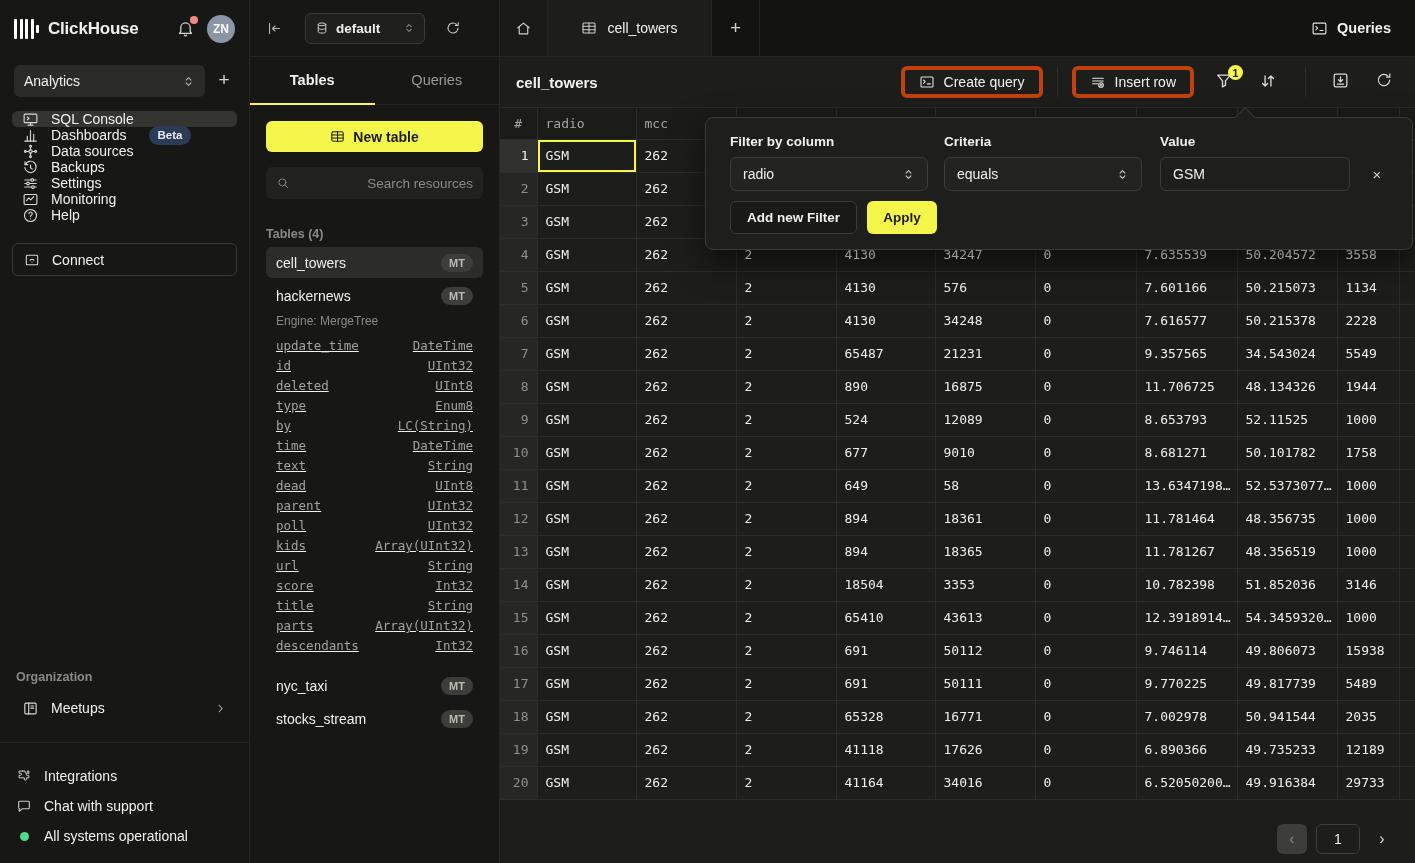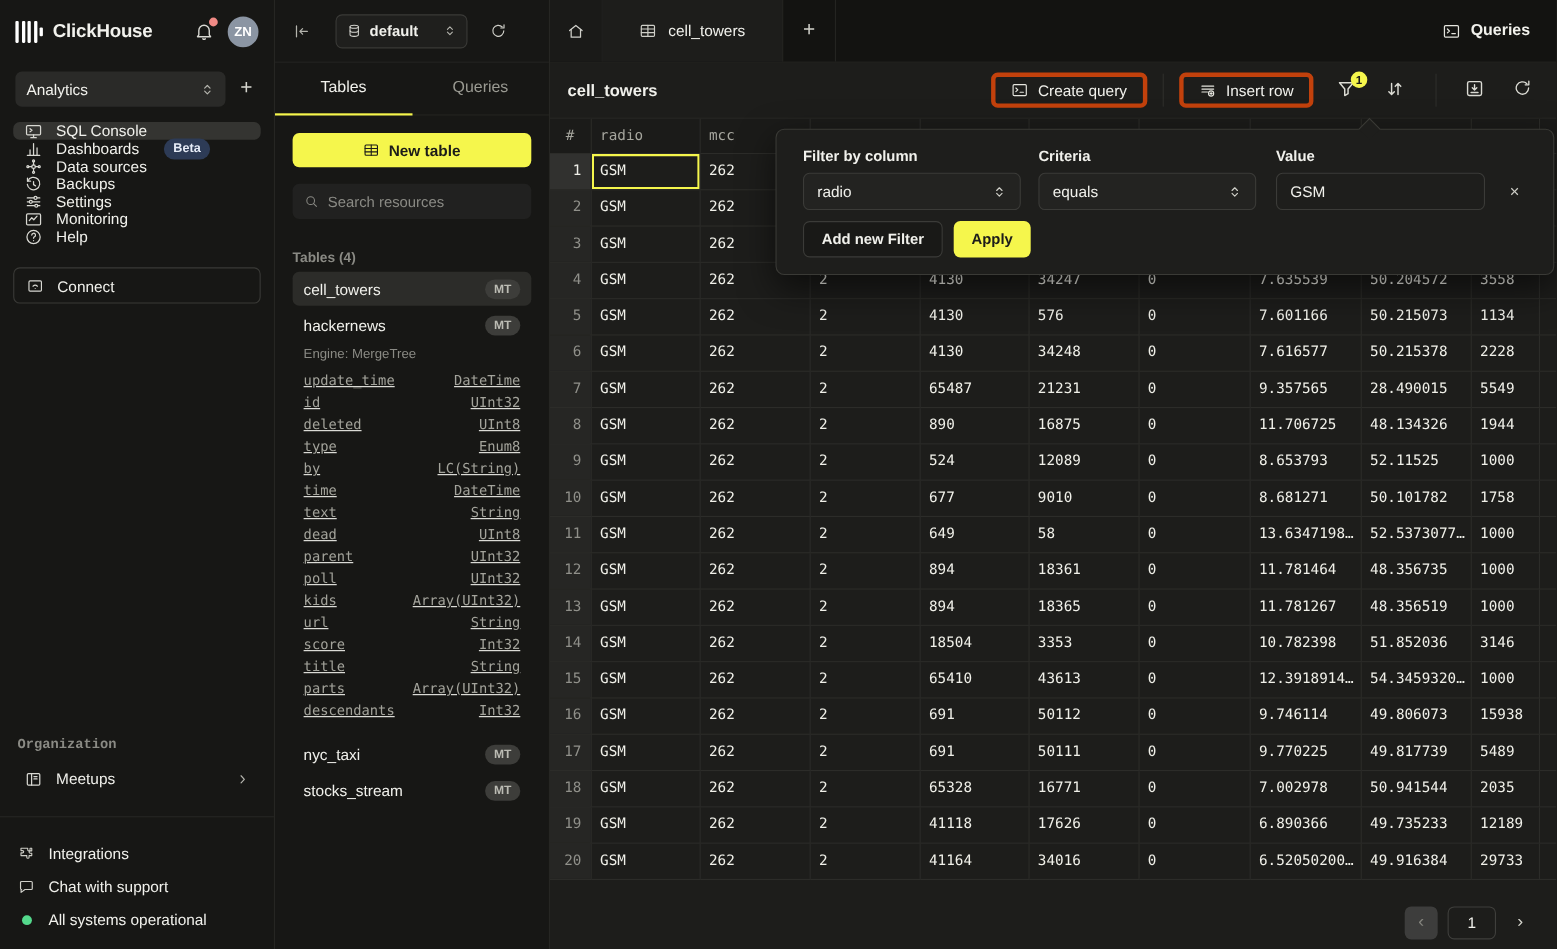--- a/index.html
+++ b/index.html
@@ -39,21 +39,21 @@
   .nav-item .ic { width:17px; height:17px; color:#d8d8d2; }
   .nav-item.active { background:#343431; }
   .badge-beta { height:19px; padding:0 9px; border-radius:10px; font-size:11.5px; font-weight:700;
     display:flex; align-items:center; margin-left:10px; }
 
   .connect-btn { margin:20px 12px 0; height:33px; border:1px solid #3a3a37; border-radius:6px;
     display:flex; align-items:center; gap:12px; padding:0 11px; font-size:14px; cursor:pointer; }
   .connect-btn .ic { width:16px; height:16px; color:#d8d8d2; }
 
   .sb-bottom { margin-top:auto; flex:0 0 auto; padding-bottom:12px; }
-  .org-label { padding:0 16px; font-size:12.5px; color:#8a8a84; font-weight:600; margin-bottom:8px;font-family:Liberation Mono, monospace; }
+  .org-label { padding:0 16px; font-size:12.5px; color:#8a8a84; font-weight:600; margin-bottom:8px; }
   .meetups-row { height:32px; margin:0 12px; display:flex; align-items:center; gap:12px; padding:0 10px;
     font-size:14px; border-radius:6px; cursor:pointer; }
   .meetups-row .ic { width:17px; height:17px; color:#d8d8d2; }
   .meetups-row .chev { width:13px; height:13px; margin-left:auto; color:#b5b5ae; }
   .sb-divider { border-top:1px solid #262623; margin-top:18px; }
   #sidebar-footer { padding:18px 16px 0; }
   .foot-item { height:30px; display:flex; align-items:center; gap:12px; font-size:14px; cursor:pointer; }
   .foot-item .ic { width:16px; height:16px; color:#cfcfc8; }
   .status-dot { width:9px; height:9px; border-radius:50%; margin:0 3.5px; }
 
@@ -66,31 +66,31 @@
   .db-select { margin-left:22px; width:120px; height:31px; border:1px solid #3a3a37; background:#1f1f1d;
     border-radius:6px; display:flex; align-items:center; gap:7px; padding:0 9px; font-size:13.5px;
     font-weight:600; cursor:pointer; }
   .db-select .db-ic { width:14px; height:14px; color:#d8d8d2; }
   .db-select .ud { width:12px; height:12px; color:#b5b5ae; margin-left:auto; }
   .ex-topbar .refresh { width:16px; height:16px; color:#cfcfc8; margin-left:20px; cursor:pointer; }
 
   .ex-tabs { height:48px; display:flex; border-bottom:1px solid #242421; flex:0 0 auto; }
   .ex-tab { flex:1; display:flex; align-items:center; justify-content:center; font-size:14.5px;
     color:#9a9a92; cursor:pointer; border-bottom:2px solid transparent; margin-bottom:-1px; }
-  .ex-tab.active { color:#f1f1ec; font-weight:400; }
+  .ex-tab.active { color:#f1f1ec; font-weight:700; }
   .ex-body { padding:16px; overflow:hidden; }
   .new-table-btn { width:100%; height:31px; border:none; border-radius:6px; display:flex;
     align-items:center; justify-content:center; gap:8px; font-size:14px; font-weight:600;
     font-family:inherit; cursor:pointer; }
   .new-table-btn .ic { width:15px; height:15px; }
   .search-box { margin-top:15px; height:32px; background:#212120; border-radius:6px; display:flex;
     align-items:center; gap:8px; padding:0 10px; }
   .search-box .ic { width:14px; height:14px; color:#8a8a84; }
   .search-box input { background:transparent; border:none; outline:none; color:#e5e5e5;
-    font-size:13.5px; width:100%; font-family:inherit; }
+    font-size:13.5px; width:100%; font-family:inherit;text-align:right; }
   .search-box input::placeholder { color:#8a8a84; }
   .tables-label { margin-top:28px; font-size:12.5px; color:#8a8a84; font-weight:600; }
   #tables-list { margin-top:6px; }
   .tbl-item { height:31px; display:flex; align-items:center; padding:0 10px; border-radius:6px;
     font-size:14px; cursor:pointer; margin-top:2px; }
   .tbl-item.active { background:#2c2c29; }
   .tbl-item .mt-badge { margin-left:auto; height:18px; padding:0 8px; border-radius:9px;
     background:#3d3d3a; color:#bcbcb4; font-size:11px; font-weight:700; display:flex; align-items:center; }
   .engine-line { padding:3px 10px 4px; font-size:12px; color:#8a8a84; }
   .cols-block { padding:6px 10px 2px;text-decoration:underline; }
@@ -682,21 +682,21 @@
           </tr>
           <tr>
             <td class="rn">7</td>
             <td>GSM</td>
             <td>262</td>
             <td>2</td>
             <td>65487</td>
             <td>21231</td>
             <td>0</td>
             <td>9.357565</td>
-            <td>28.490015</td>
+            <td>34.543024</td>
             <td>5549</td>
             <td class="filler"></td>
           </tr>
           <tr>
             <td class="rn">8</td>
             <td>GSM</td>
             <td>262</td>
             <td>2</td>
             <td>890</td>
             <td>16875</td>

